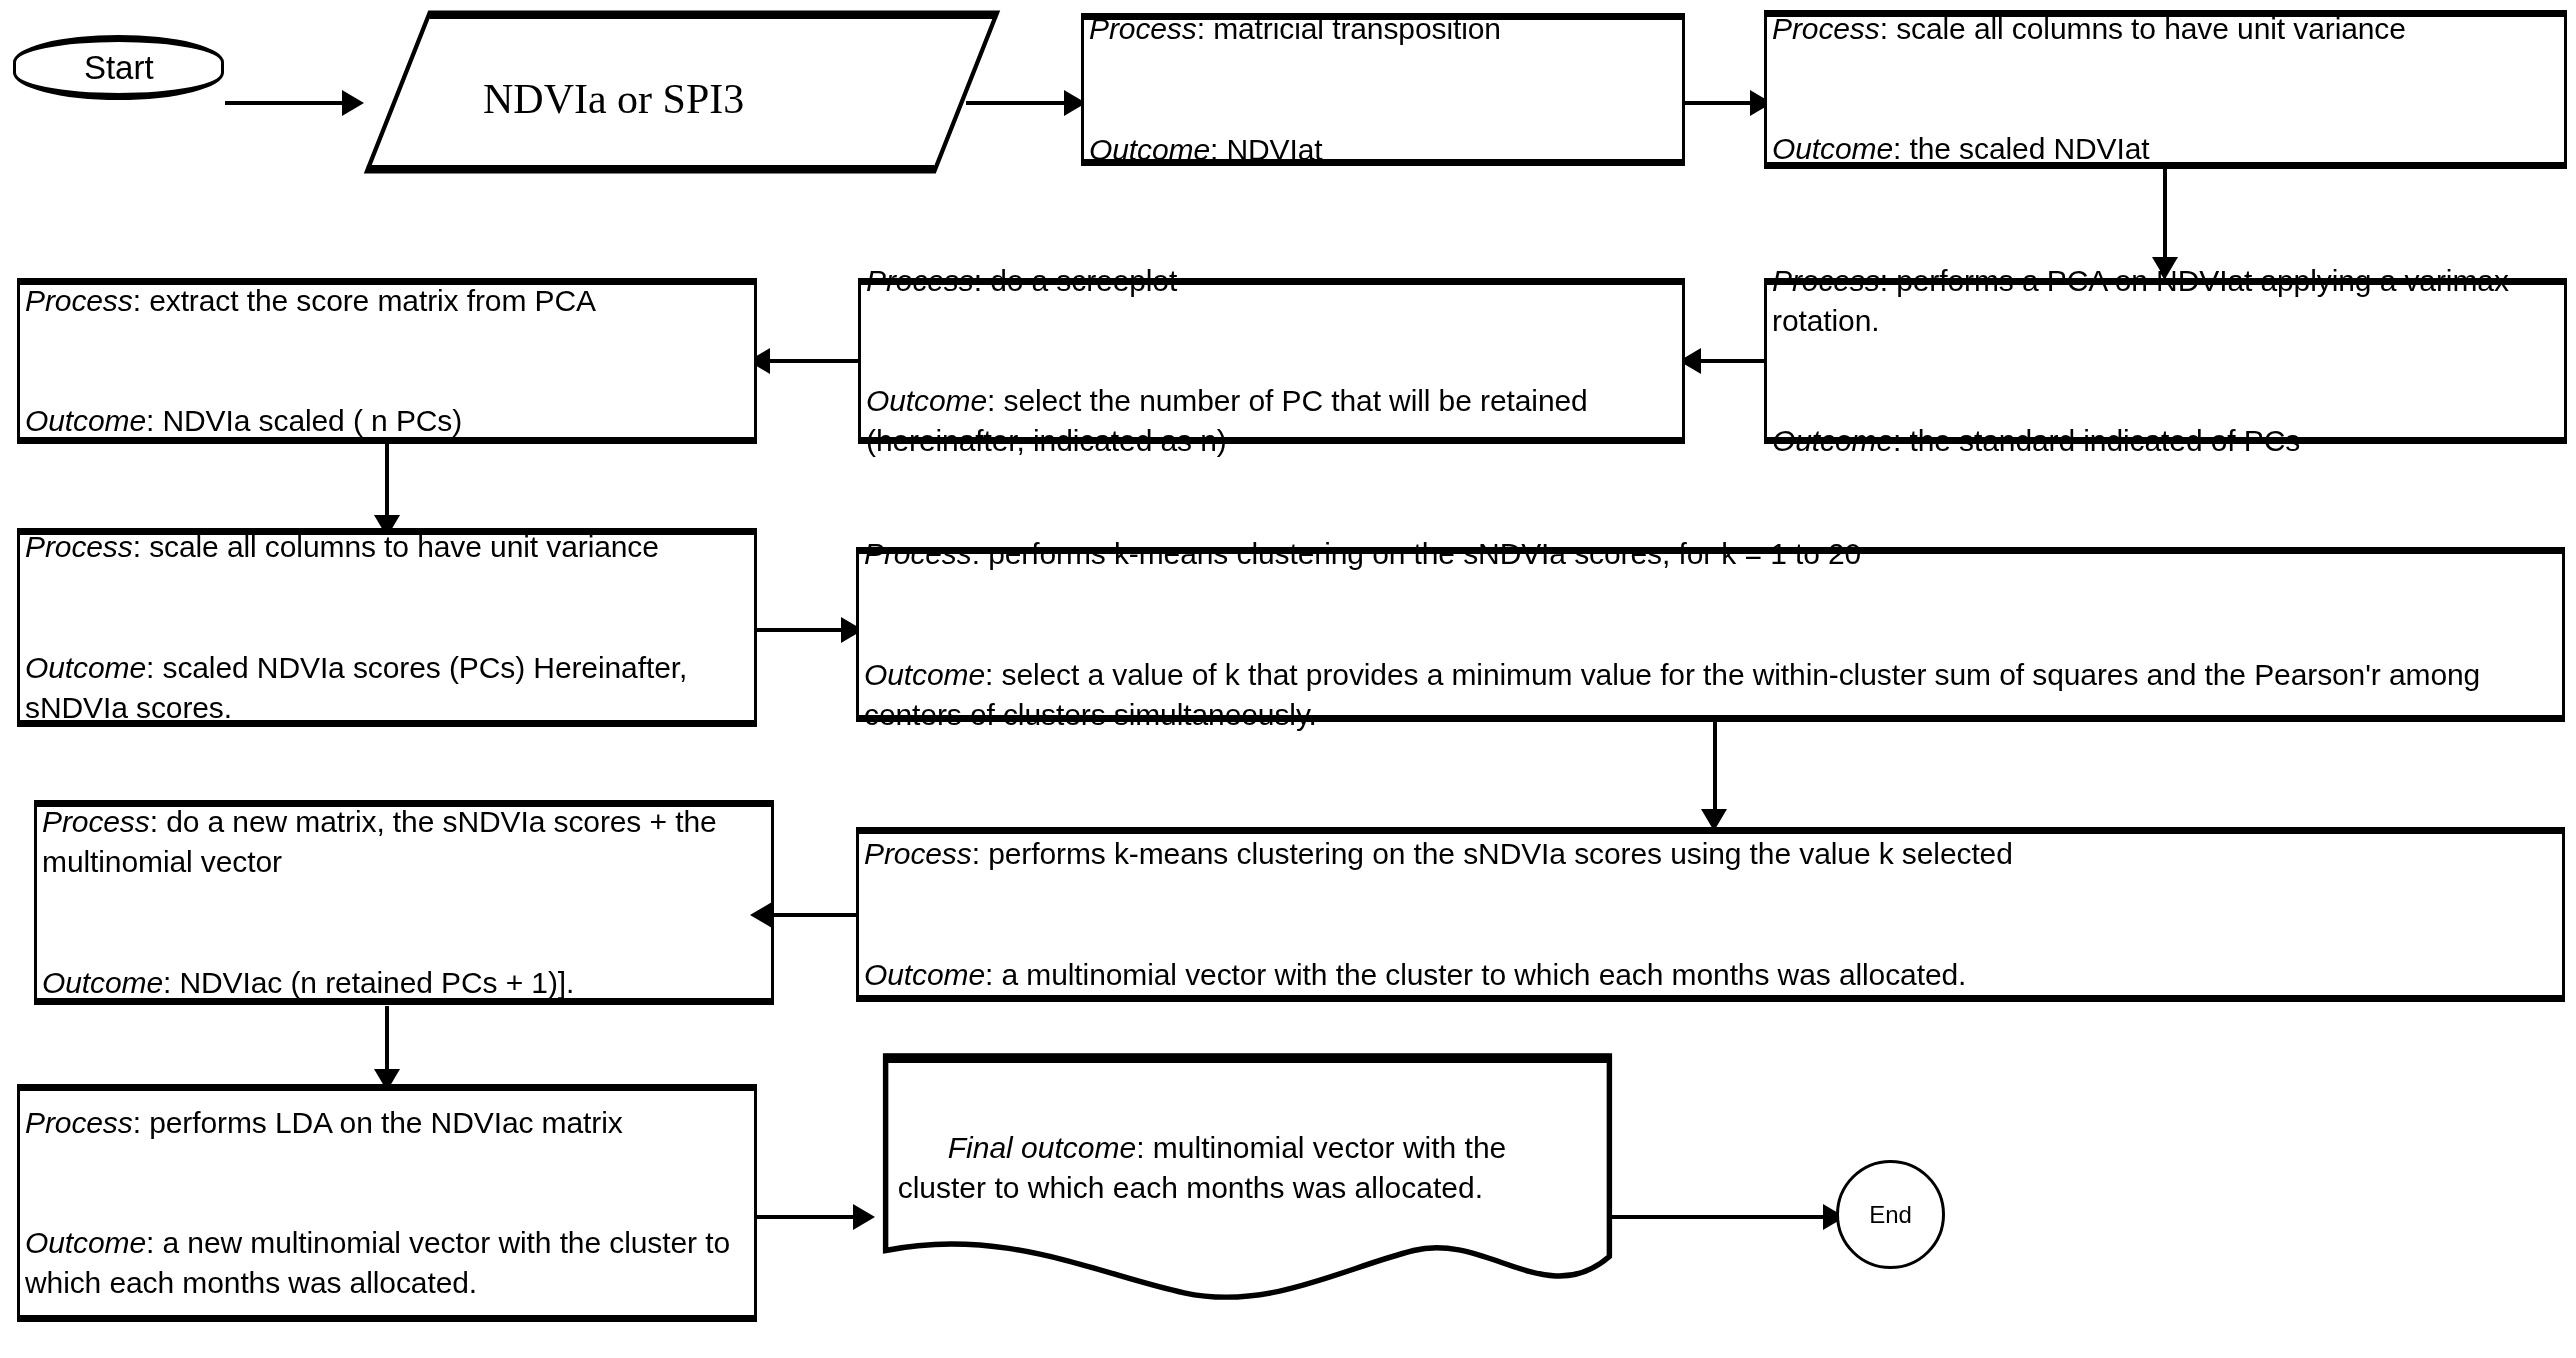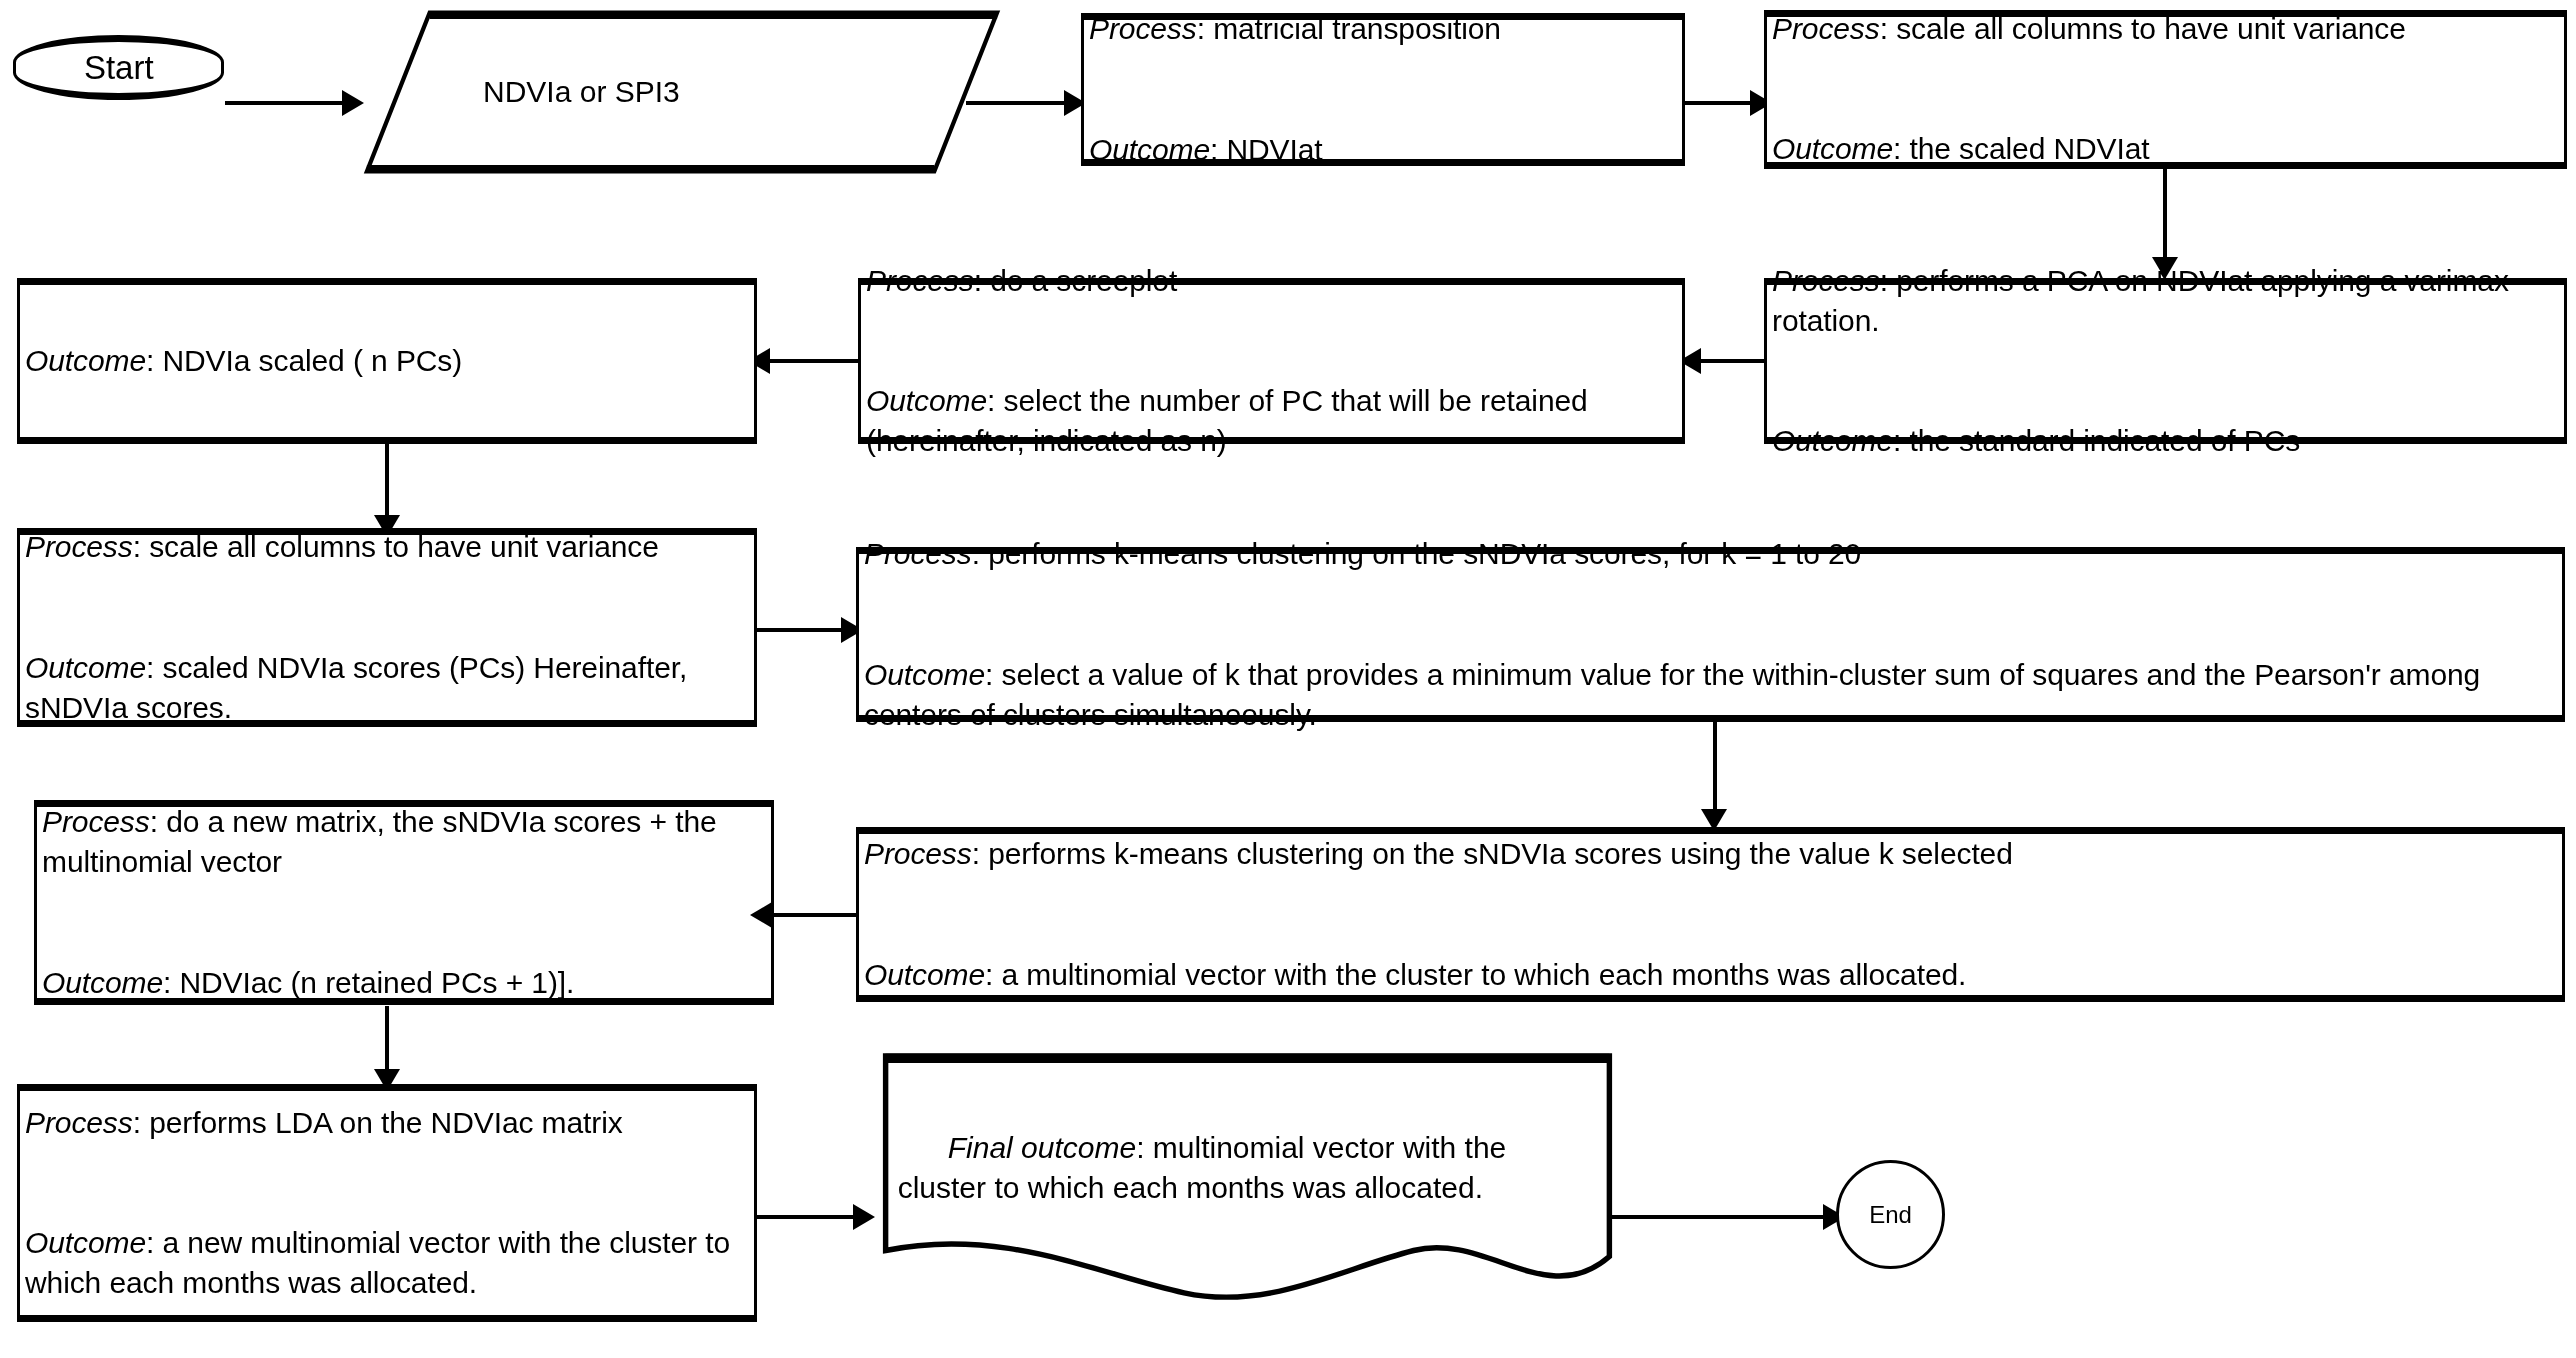--- a/index.html
+++ b/index.html
@@ -65,22 +65,23 @@
     justify-content: center;
     font-size: 24px;
   }
 
   
   .parallelogram {
     position: absolute;
   }
   .parallelogram .plabel {
     position: absolute;
-    font-size: 30px;
+    font-size: 42px;
     white-space: nowrap;
+    font-family: Liberation Serif, serif;
   }
 
   
   .docshape {
     position: absolute;
   }
   .docshape .dlabel {
     position: absolute;
     font-size: 30px;
     line-height: 1.34;
@@ -176,20 +177,21 @@
       <div><em>Process</em><span>: do a screeplot</span></div>
       <div><em>Outcome</em><span>: select the number of PC that will be retained (hereinafter, indicated as n)</span></div>
     </div>
   </div>
 
   <div class="conn h" style="left:755px; top:359px; width:104px;"></div>
   <div class="arrowhead left" style="left:748px; top:348px;"></div>
 
   <div class="node proc" style="left:17px; top:278px; width:740px; height:166px;">
     <div class="txt">
+      <div><em>Process</em><span>: extract the score matrix from PCA</span></div>
       <div><em>Outcome</em><span>: NDVIa scaled ( n PCs)</span></div>
     </div>
   </div>
 
   <div class="conn v" style="left:385px; top:444px; height:79px;"></div>
   <div class="arrowhead down" style="left:374px; top:515px;"></div>
 
   <div class="node proc" style="left:17px; top:528px; width:740px; height:199px;">
     <div class="txt">
       <div><em>Process</em><span>: scale all columns to have unit variance</span></div>

